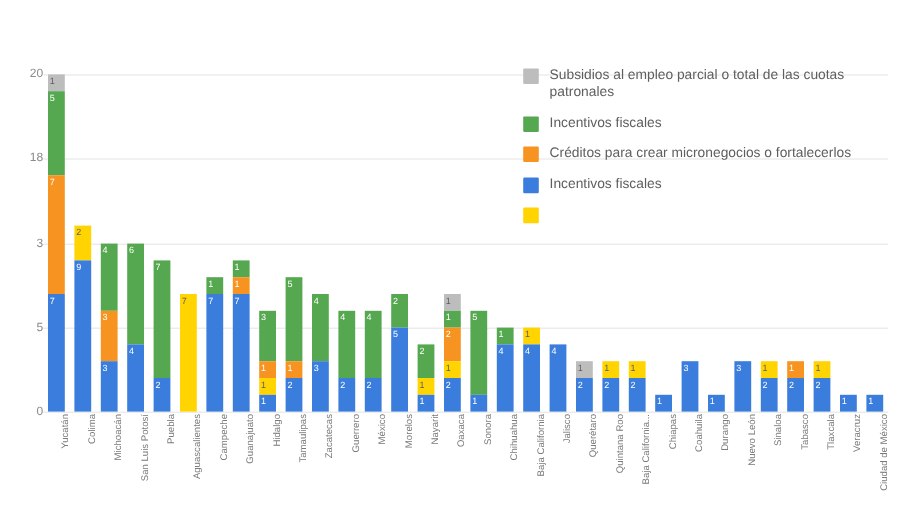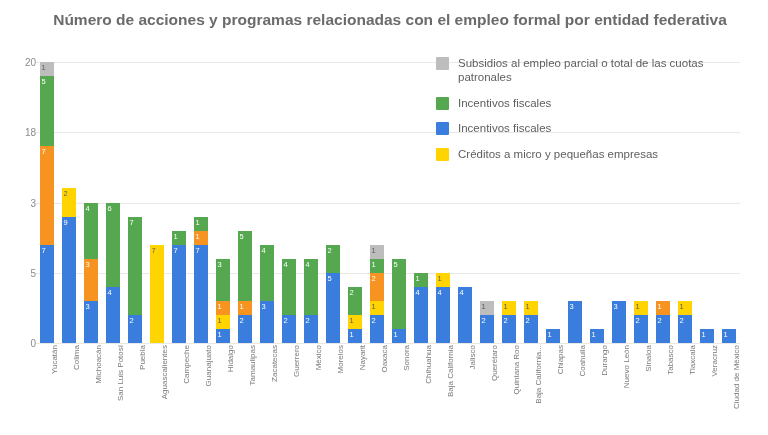--- a/index.html
+++ b/index.html
@@ -138,21 +138,20 @@
     font-size: 11.5px;
     color: #5e5e5e;
     line-height: 1.25;
   }
 </style>
 </head>
 <body>
 
 <div id="chart-root">
 
-  <div id="chart-title">Número de acciones y programas relacionadas con el empleo formal por entidad federativa</div>
 
   <div id="plot">
     <div id="gridlines">
         <div class="gridline" style="top: 281px;">
           <div class="ytick">0</div>
         </div>
         <div class="gridline" style="top: 210.75px;">
           <div class="ytick">5</div>
         </div>
         <div class="gridline" style="top: 140.5px;">
@@ -600,22 +599,25 @@
   <div id="legend">
       <div class="legend-row">
         <div class="swatch" style="background: rgb(189, 189, 189);"></div>
         <div class="legend-label">Subsidios al empleo parcial o total de las cuotas patronales</div>
       </div>
       <div class="legend-row">
         <div class="swatch" style="background: rgb(85, 168, 79);"></div>
         <div class="legend-label">Incentivos fiscales</div>
       </div>
       <div class="legend-row">
+        <div class="swatch" style="background: rgb(247, 148, 33);"></div>
+        <div class="legend-label">Créditos para crear micronegocios o fortalecerlos</div>
+      </div>
+      <div class="legend-row">
         <div class="swatch" style="background: rgb(59, 125, 221);"></div>
         <div class="legend-label">Incentivos fiscales</div>
       </div>
       <div class="legend-row">
         <div class="swatch" style="background: rgb(255, 212, 0);"></div>
-        <div class="legend-label">Créditos a micro y pequeñas empresas</div>
       </div>
     </div>
 
 </div>
 
 </body></html>

